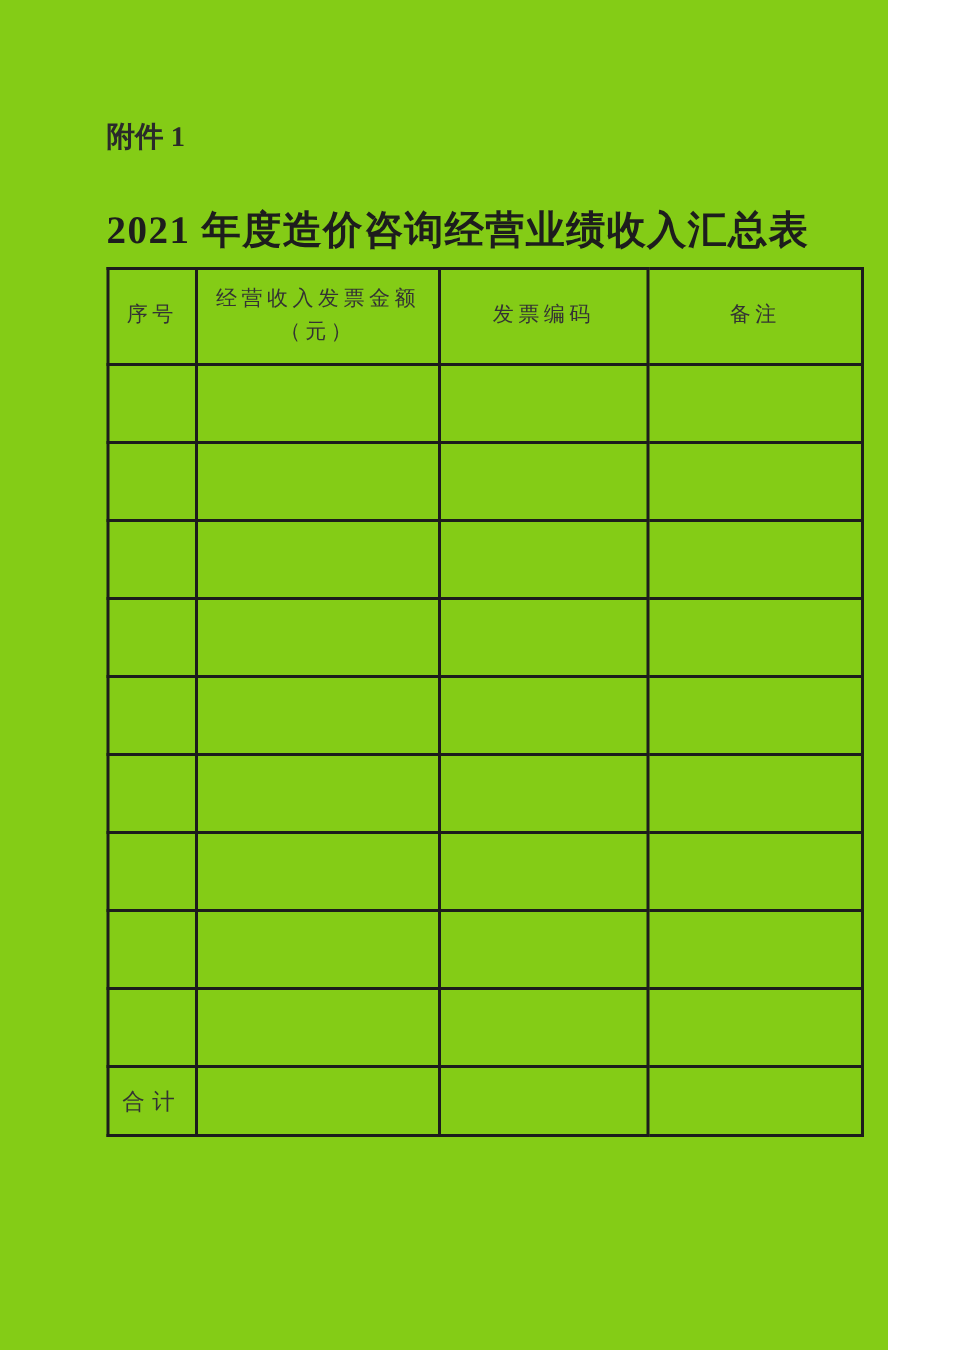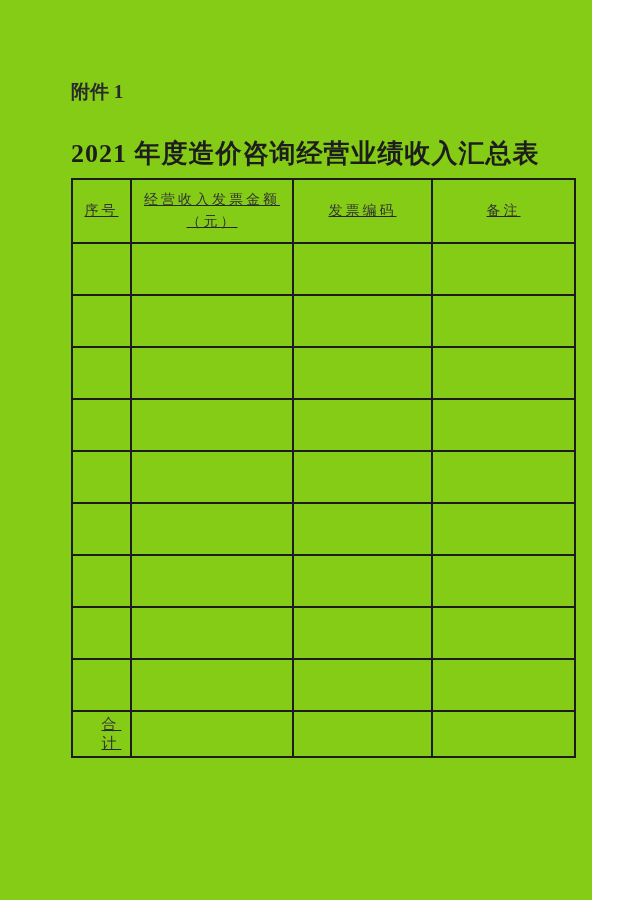--- a/index.html
+++ b/index.html
@@ -35,21 +35,20 @@
     letter-spacing: 1px;
     line-height: 36px;
     color: #1d1d1d;
     white-space: nowrap;
   }
   table.summary-table {
     margin-top: 6px;
     border-collapse: collapse;
     width: 503px;
     table-layout: fixed;
-    text-decoration: underline;
   }
   .summary-table th,
   .summary-table td {
     border: 2px solid #1c1c1c;
     padding: 0;
     text-align: center;
     vertical-align: middle;
   }
   .summary-table thead th {
     height: 62px;
@@ -62,21 +61,21 @@
   }
   .summary-table tbody tr.blank-row td {
     height: 50px;
   }
   .summary-table tr.total-row td {
     height: 44px;
   }
   .summary-table .total-label-cell {
     font-size: 15px;
     letter-spacing: 5px;
-    padding-left: 20px; 
+    padding-left: 0; 
     color: #333333;
   }
   .note {
     margin-top: 12px;
     margin-left: 26px; 
     font-size: 17px;
     line-height: 34px;
     letter-spacing: 1px;
     color: #2e2e2e;
   }

